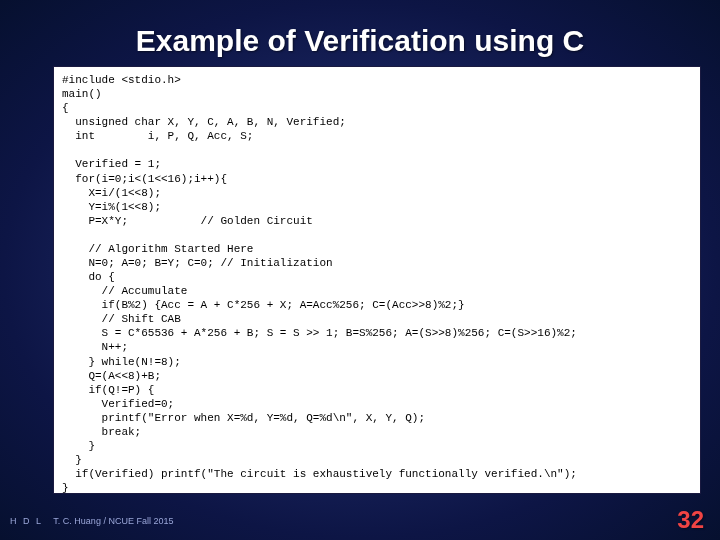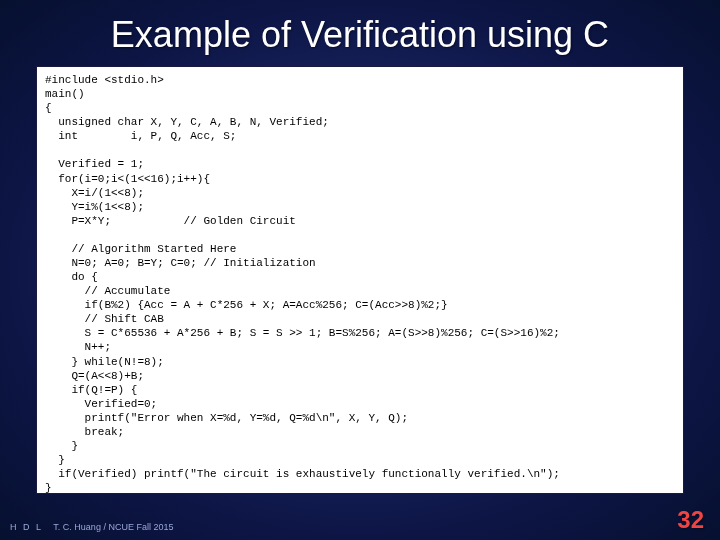--- a/index.html
+++ b/index.html
@@ -4,48 +4,48 @@
 <style>
   * { margin: 0; padding: 0; box-sizing: border-box; }
   html, body { width: 720px; height: 540px; overflow: hidden; }
   body {
     background: radial-gradient(ellipse at 50% 50%, #2a3a7a 0%, #1a2560 40%, #0d1545 70%, #06102f 100%);
     font-family: Arial, Helvetica, sans-serif;
     position: relative;
   }
   .title {
     color: #ffffff;
-    font-size: 36px;
-    font-weight: normal;
+    font-size: 30px;
+    font-weight: bold;
     text-align: center;
-    padding-top: 14px;
+    padding-top: 24px;
     text-shadow: 1px 1px 2px rgba(0,0,0,0.5);
   }
   .codebox {
     position: absolute;
-    left: 36px;
+    left: 53px;
     top: 66px;
     width: 648px;
     height: 428px;
     background: #ffffff;
     border: 1px solid #1a1a40;
     padding: 6px 8px;
     overflow: hidden;
   }
   .codebox pre {
     font-family: "Courier New", Courier, monospace;
     font-size: 11px;
     line-height: 1.28;
     color: #000000;
     white-space: pre;
   }
   .footer-left {
     position: absolute;
     left: 10px;
-    bottom: 8px;
+    bottom: 14px;
     font-size: 9px;
     color: #9aa6d8;
   }
   .footer-left .hdl {
     letter-spacing: 2px;
     margin-right: 8px;
   }
   .footer-right {
     position: absolute;
     right: 16px;

